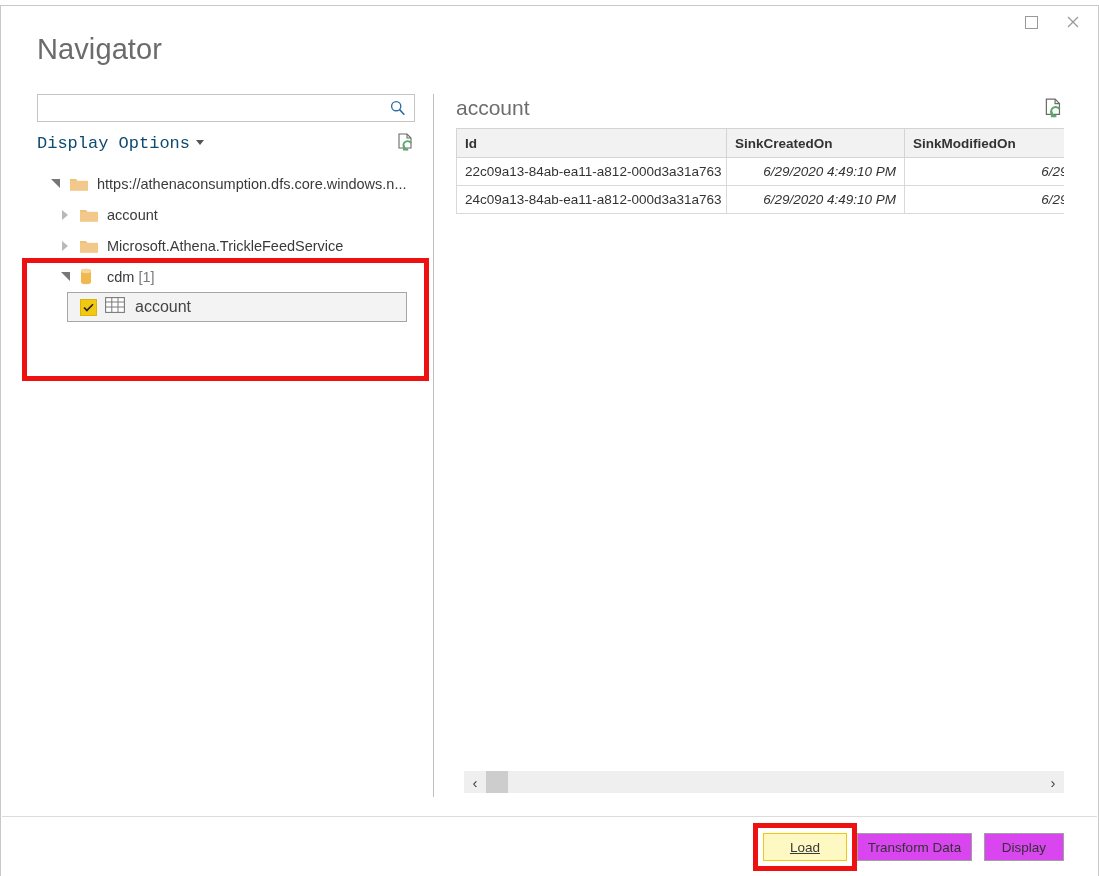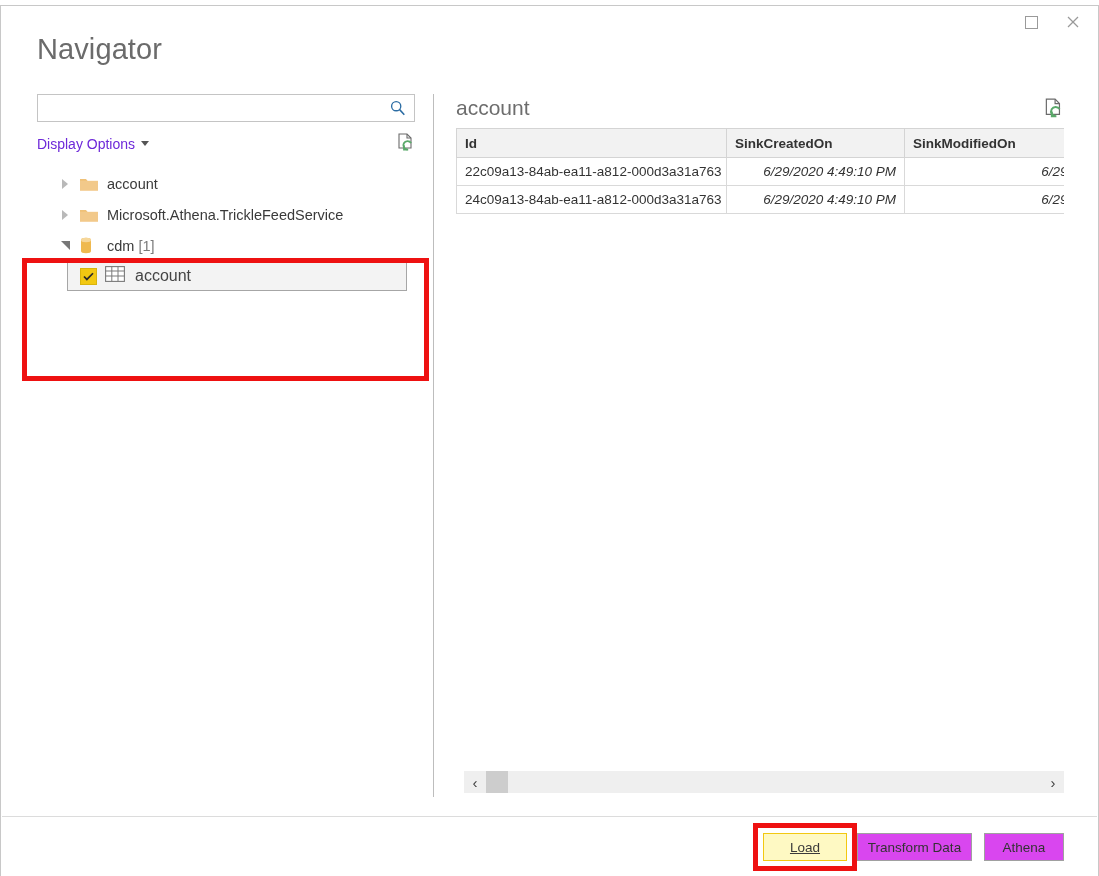--- a/index.html
+++ b/index.html
@@ -99,23 +99,24 @@
 
   .display-options-row {
     position: relative;
     margin-top: 12px;
     width: 378px;
     height: 22px;
   }
   .display-options {
     position: absolute;
     left: 0; top: 0;
-    font-size: 14px;
-    color: #6d28d9;
+    font-size: 17px;
+    color: #0c4a6e;
     line-height: 20px;
+    font-family: Liberation Mono, monospace;
   }
   .caret-down {
     display: inline-block;
     margin-left: 6px;
     width: 0; height: 0;
     border-left: 4.5px solid transparent;
     border-right: 4.5px solid transparent;
     border-top: 5px solid #555;
     vertical-align: 3px;
   }
@@ -439,20 +440,30 @@
       <svg class="refresh-doc-icon" viewBox="0 0 22 22">
         <path d="M4 2 h8 l4 4 v10 h-12 z" fill="#ffffff" stroke="#6b6b6b" stroke-width="1.1"></path>
         <path d="M12 2 v4 h4" fill="none" stroke="#6b6b6b" stroke-width="1.1"></path>
         <path d="M12.5 17.5 a4.2 4.2 0 1 1 3.6 -6.4" fill="none" stroke="#5aa96a" stroke-width="1.8"></path>
         <path d="M9 13.2 l0 4.4 l4.2 0" fill="none" stroke="#5aa96a" stroke-width="1.8"></path>
       </svg>
     </div>
 
     <div class="tree">
 
+      <div class="tree-row level0">
+        <span class="twisty expanded"></span>
+        <span class="icon-box">
+          <svg width="20" height="16" viewBox="0 0 20 16">
+            <path d="M1 3 h6 l1.6 2 H19 v9.5 H1 z" fill="#efc178"></path>
+            <path d="M1 4.8 h18 v9.7 H1 z" fill="#f2c98a"></path>
+          </svg>
+        </span>
+        <span class="node-label">https://athenaconsumption.dfs.core.windows.n...</span>
+      </div>
 
       <div class="tree-row level1">
         <span class="twisty collapsed"></span>
         <span class="icon-box">
           <svg width="20" height="16" viewBox="0 0 20 16">
             <path d="M1 3 h6 l1.6 2 H19 v9.5 H1 z" fill="#efc178"></path>
             <path d="M1 4.8 h18 v9.7 H1 z" fill="#f2c98a"></path>
           </svg>
         </span>
         <span class="node-label">account</span>
@@ -555,18 +566,18 @@
     <span class="hs-track">
       <span class="hs-thumb"></span>
     </span>
     <span class="hs-arrow">›</span>
   </div>
 
   <div class="footer-divider"></div>
   <div class="footer">
     <div class="btn btn-load">Load</div>
     <div class="btn btn-transform">Transform Data</div>
-    <div class="btn btn-cancel">Athena</div>
+    <div class="btn btn-cancel">Display</div>
   </div>
 
   <div class="redbox redbox-load"></div>
 
 </div>
 
 </body></html>

